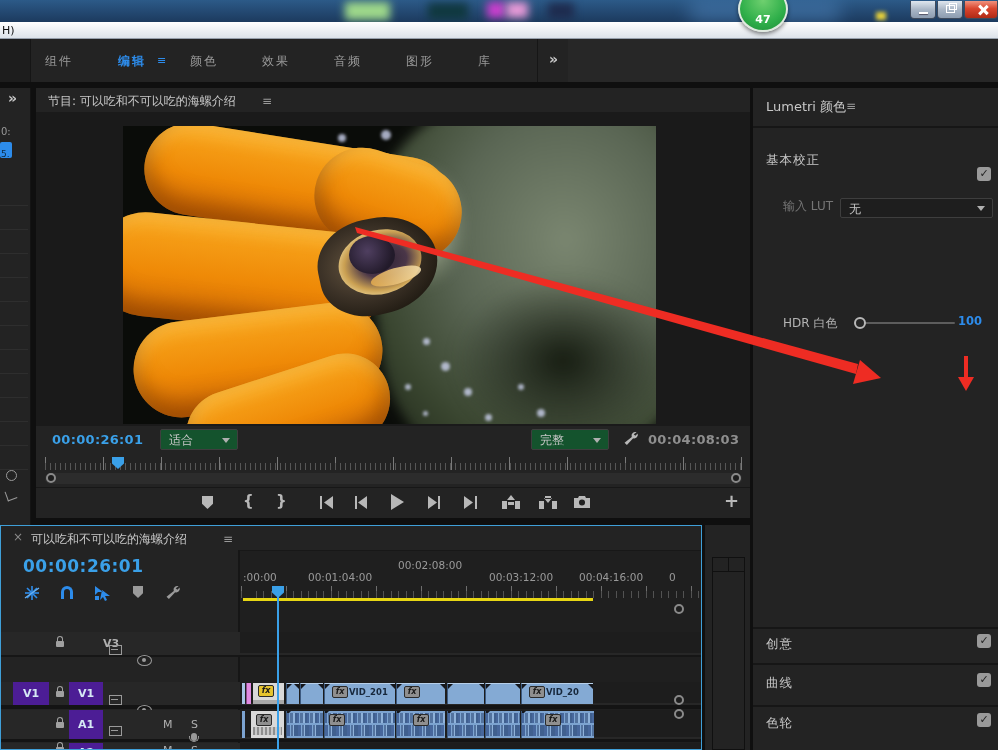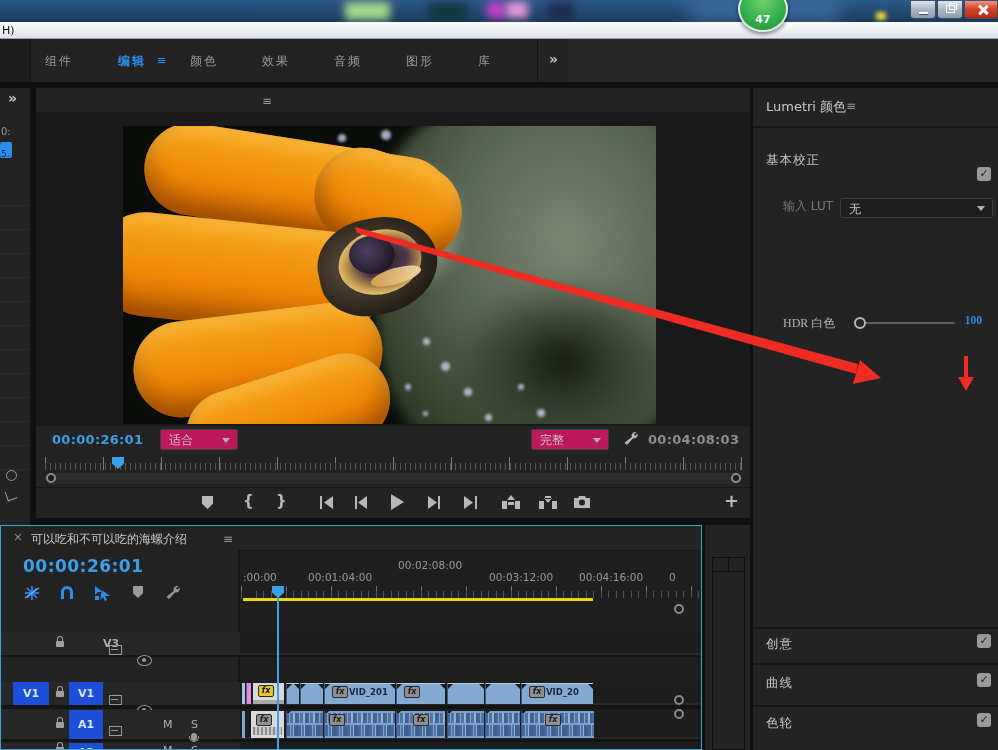--- a/index.html
+++ b/index.html
@@ -6,41 +6,41 @@
   .screen{position:relative;width:998px;height:750px;overflow:hidden;background:#0f0f0f;
     font-family:"DejaVu Sans","Liberation Sans",sans-serif;-webkit-font-smoothing:antialiased;}
   .abs{position:absolute;}
   .txt{color:#c8c8c8;font-size:12px;white-space:nowrap;}
   .dim{color:#767676;}
   .tc{font-weight:bold;letter-spacing:.3px;color:#3aa0e8;font-size:13px;white-space:nowrap;}
   .menu-glyph{color:#9a9a9a;font-size:12px;}
   
   .chev-down{width:0;height:0;border-left:4px solid transparent;border-right:4px solid transparent;border-top:5px solid #b0b0b0;}
   
-  .dd{background:#be185d;border:1px solid #3e3e3e;border-radius:2px;color:#c8c8c8;font-size:12px;}
+  .dd{background:#14532d;border:1px solid #3e3e3e;border-radius:2px;color:#c8c8c8;font-size:12px;}
   
   .lrow{position:absolute;left:753px;width:245px;height:24px;}
   .llabel{position:absolute;left:28px;top:4px;font-size:12px;color:#b4b4b4;white-space:nowrap;}
   .ltrack{position:absolute;left:110px;top:11px;width:88px;height:2px;background:#5d5d5d;border-radius:1px;}
   .lknob{position:absolute;top:6px;left:149px;width:8px;height:8px;border:2px solid #b8b8b8;border-radius:50%;background:#262626;}
   .lval{position:absolute;right:16px;top:3px;width:52px;text-align:right;color:#2d8ceb;font-size:11.5px;font-weight:bold;}
   .checkbox{position:absolute;width:14px;height:14px;background:#9a9a9a;border-radius:3px;color:#222;font-size:11px;font-weight:bold;line-height:14px;text-align:center;}
   .divider{position:absolute;background:#171717;}
   
   .lockb{width:8px;height:6px;background:#a0a0a0;border-radius:1px;position:relative;}
   .lockb:before{content:'';position:absolute;top:-5px;left:1px;width:4px;height:4px;border:1.5px solid #a0a0a0;border-bottom:none;border-radius:3px 3px 0 0;}
   .eye{width:13px;height:9px;border:1.5px solid #9a9a9a;border-radius:50%;position:relative;}
   .eye:before{content:'';position:absolute;left:3.5px;top:1.5px;width:4px;height:4px;border-radius:50%;background:#9a9a9a;}
   .sync{width:11px;height:8px;border:1.5px solid #9a9a9a;position:relative;}
   .sync:before{content:'';position:absolute;left:1px;top:2.5px;width:7px;height:1.5px;background:#9a9a9a;}
   .mic{width:6px;height:8px;background:#9a9a9a;border-radius:3px;position:relative;}
   .mic:before{content:'';position:absolute;left:-2.5px;top:3px;width:8px;height:5px;border:1.5px solid #9a9a9a;border-top:none;border-radius:0 0 5px 5px;}
   .mic:after{content:'';position:absolute;left:2px;top:11px;width:1.5px;height:3px;background:#9a9a9a;}
   .trkname{font-size:11px;color:#b0b0b0;font-weight:bold;margin-left:24px;}
-  .target{background:#1d4ed8;color:#d6e8f5;font-size:11px;font-weight:bold;text-align:center;}
+  .target{background:#4c1d95;color:#d6e8f5;font-size:11px;font-weight:bold;text-align:center;}
   
   .vclip{position:absolute;height:21px;background:#84aad4;border-left:1px solid #3c5a80;box-sizing:border-box;border-top:1px solid #b7d0ea;}
   .vclip:before{content:'';position:absolute;top:0;left:0;border-top:5px solid #15171c;border-right:5px solid transparent;}
   .vclip:after{content:'';position:absolute;top:0;right:0;border-top:5px solid #15171c;border-left:5px solid transparent;}
   .aclip{position:absolute;height:27px;background:#7ca3d0;border-left:1px solid #3c5a80;box-sizing:border-box;}
   .aclip:before{content:'';position:absolute;top:0;left:0;border-top:4px solid #15171c;border-right:4px solid transparent;}
   .wave-t{position:absolute;left:0;right:0;top:2px;height:10px;
     background:repeating-linear-gradient(90deg,#47679c 0 2px,#7ea6d3 2px 3px,#53739f 3px 6px,#8fb2da 6px 8px,#40608f 8px 10px);}
   .wave-b{position:absolute;left:0;right:0;bottom:2px;height:11px;
     background:repeating-linear-gradient(90deg,#47679c 0 3px,#7ea6d3 3px 4px,#53739f 4px 6px,#8fb2da 6px 7px,#40608f 7px 11px);}
@@ -111,20 +111,21 @@
     <span class="abs" style="left:1px;top:38px;font-size:10px;color:#9a9a9a;">0:</span>
     <div class="abs" style="left:0;top:54px;width:12px;height:16px;background:#2d8ceb;border-radius:2px;">
       <span style="font-size:9px;color:#0e2a40;padding-left:1px;">5.</span>
     </div>
     <div class="abs" style="left:0;top:94px;width:28px;height:290px;background:repeating-linear-gradient(180deg,transparent 0 23px,#2e2e2e 23px 24px);"></div>
     <div class="abs" style="left:6px;top:382px;width:9px;height:9px;border:1.5px solid #9a9a9a;border-radius:50%;"></div>
     <div class="abs" style="left:6px;top:402px;width:9px;height:9px;border-left:1.5px solid #9a9a9a;border-bottom:1.5px solid #9a9a9a;transform:rotate(-20deg);"></div>
   </div>
 
   <div class="abs" style="left:36px;top:88px;width:714px;height:430px;background:#232323;">
+    <span class="abs txt" style="left:12px;top:5px;">节目: 可以吃和不可以吃的海螺介绍</span>
     <span class="abs menu-glyph" style="left:226px;top:6px;">≡</span>
     <div class="abs" style="left:0;top:24px;width:714px;height:314px;background:#1a1a1a;"></div>
 
     <div class="abs" style="left:87px;top:38px;width:533px;height:298px;background:#0a0c09;overflow:hidden;">
       <div class="abs" style="left:250px;top:-30px;width:330px;height:370px;background:radial-gradient(ellipse at 60% 40%,#7a8670 0%,#5a6654 40%,#39452f 70%,#1a2115 100%);filter:blur(6px);border-radius:40% 30% 45% 35%;transform:rotate(-8deg);"></div>
       <div class="abs" style="left:330px;top:150px;width:220px;height:170px;background:radial-gradient(ellipse,#151b10,transparent 70%);filter:blur(8px);"></div>
       <div class="abs" style="left:245px;top:35px;width:100px;height:130px;background:radial-gradient(ellipse,#e9eedd 0%,rgba(200,210,180,.35) 45%,transparent 70%);filter:blur(6px);"></div>
       <div class="bk" style="left:215px;top:8px;width:8px;height:8px;"></div>
       <div class="bk" style="left:236px;top:24px;width:6px;height:6px;"></div>
       <div class="bk" style="left:258px;top:4px;width:10px;height:10px;"></div>
@@ -362,21 +363,21 @@
 
 
     <span class="abs txt" style="left:13px;top:64px;font-size:12.5px;letter-spacing:1px;">基本校正</span>
     <span class="checkbox" style="left:224px;top:79px;">✓</span>
     <span class="abs txt dim" style="left:30px;top:110px;">输入 LUT</span>
     <div class="abs dd" style="left:87px;top:110px;width:151px;height:18px;background:#1e1e1e;">
       <span style="position:absolute;left:8px;top:2px;">无</span>
       <div class="chev-down" style="position:absolute;right:7px;top:7px;"></div>
     </div>
 
-    <div class="lrow" style="top:223px;left:0;font-family:Liberation Serif, serif;">
+    <div class="lrow" style="top:223px;left:0;">
       <span class="llabel dim" style="left:30px;">HDR 白色</span>
       <div class="ltrack" style="left:107px;width:95px;"></div>
       <div class="lknob" style="left:101px;"></div>
       <span class="lval">100</span>
     </div>
 
     <div class="divider" style="left:0;top:539px;width:245px;height:0;"></div>
     <div class="divider" style="left:0;top:538px;width:0;height:0;"></div>
     <div class="divider" style="left:0;top:539px;width:245px;height:2px;background:#161616;top:539px;"></div>
     <div class="divider" style="left:0;top:575px;width:245px;height:2px;background:#161616;"></div>

